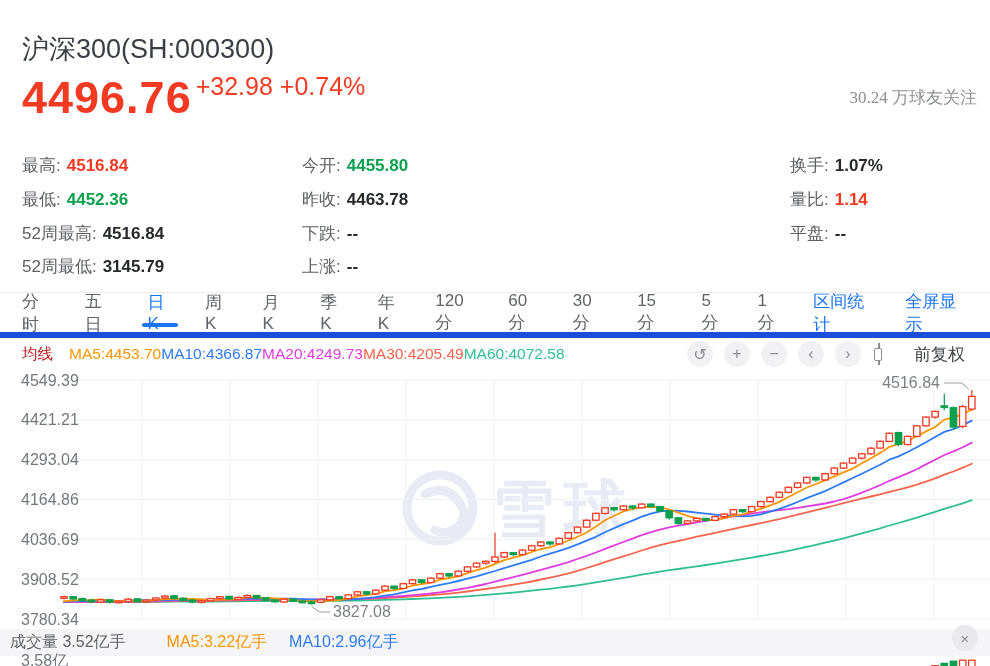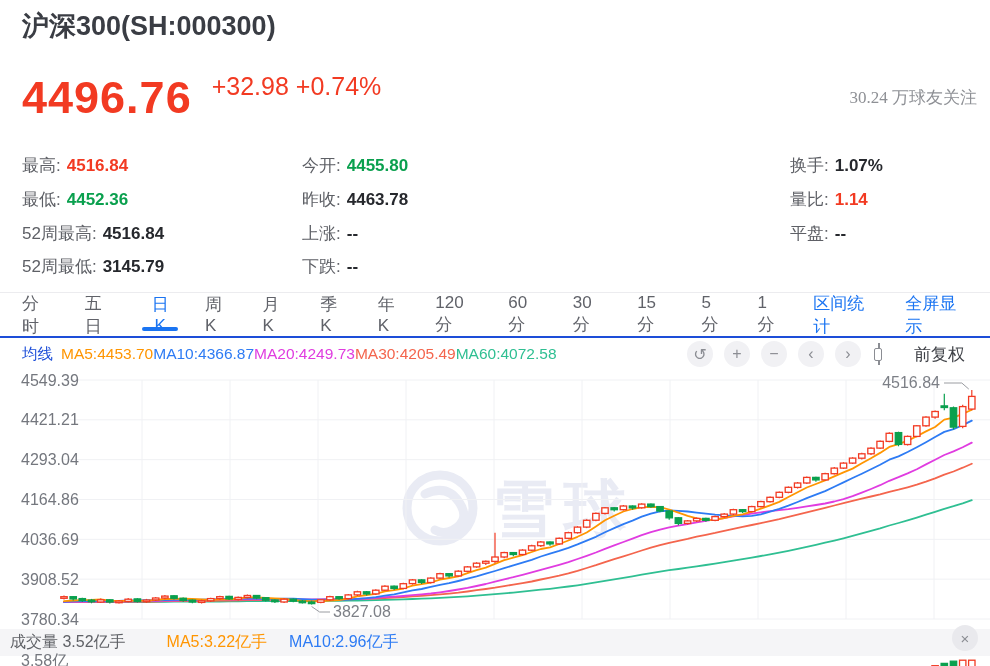--- a/index.html
+++ b/index.html
@@ -1,46 +1,46 @@
 <!DOCTYPE html>
 <html><head>
 <meta charset="utf-8">
 <style>
   html,body{margin:0;padding:0;background:#fff;}
   .page{position:relative;width:990px;height:666px;overflow:hidden;background:#fff;
         font-family:"Liberation Sans","DejaVu Sans",sans-serif;color:#2b2e33;}
   
-  .title{position:absolute;left:22px;top:8px;font-size:27px;font-weight:700;color:#3a3d44;text-align:center;}
+  .title{position:absolute;left:22px;top:31px;font-size:27px;font-weight:400;color:#3a3d44;text-align:center;}
   .follow-btn{position:absolute;right:13px;top:20px;width:104px;height:42px;border:none;border-radius:21px;
         background:#1a74f2;color:#fff;font-size:19px;font-weight:700;font-family:inherit;cursor:pointer;}
   .price-row{position:absolute;left:22px;top:72px;display:flex;align-items:flex-start;color:#f23a22;}
   .price-big{font-size:45px;font-weight:700;letter-spacing:1px;}
-  .price-chg{font-size:25px;margin-left:20px;}
+  .price-chg{font-size:25px;margin-left:4px;}
   .meta{position:absolute;right:13px;top:84px;text-align:center;color:#8e9095;font-size:17px;line-height:27px;
         font-family:"Liberation Serif","DejaVu Serif",serif;}
   
   .stat-col{position:absolute;top:149px;font-size:17px;line-height:33.8px;white-space:nowrap;}
   .stat-col .lbl{color:#5e6066;}
   .stat-col .val{font-weight:700;color:#26282d;margin-left:6px;}
   .c-red{color:#f23a22 !important;}
   .c-green{color:#0aa04e !important;}
   
   .tabstrip{position:absolute;left:0;right:0;top:292px;height:46px;box-sizing:border-box;
-        border-top:1px solid #ececef;border-bottom:2px solid #1d4ed8;display:flex;align-items:center;
+        border-top:1px solid #ececef;border-bottom:6px solid #1d4ed8;display:flex;align-items:center;
         padding:0 25px 0 22px;font-size:17px;color:#606269;}
   .tab{position:relative;margin-right:32px;height:100%;display:flex;align-items:center;cursor:pointer;}
-  .tab.active{color:#1a74f2;text-align:center;}
+  .tab.active{color:#1a74f2;}
   .tab.active::after{content:"";position:absolute;left:50%;transform:translateX(-50%);bottom:5px;
         width:36px;height:4px;border-radius:2px;background:#1a74f2;}
   .tab-actions{margin-left:auto;display:flex;gap:32px;color:#1a74f2;}
   .tab-actions span{cursor:pointer;}
   
   .toolbar{position:absolute;left:0;right:0;top:338px;height:32px;display:flex;align-items:center;
         padding:0 25px 0 22px;font-size:15.5px;}
-  .ma-title{color:#1d4ed8;margin-right:8px;}
+  .ma-title{color:#b91c1c;margin-right:16px;}
   .ma-item{margin-left:0;}
   .ma5{color:#ff9500;} .ma10{color:#2d7bf4;} .ma20{color:#e03ce0;} .ma30{color:#f4654d;} .ma60{color:#2fbf92;}
   .tool-icons{margin-left:auto;display:flex;align-items:center;gap:11px;}
   .cbtn{width:26px;height:26px;border-radius:50%;background:#f1f1f4;color:#8b8d93;display:flex;
         align-items:center;justify-content:center;font-size:16px;cursor:pointer;user-select:none;}
   .candle-glyph{width:12px;height:24px;position:relative;display:inline-block;cursor:pointer;}
   .candle-glyph .body{position:absolute;left:2px;top:6px;width:6px;height:11px;border:1.6px solid #8b8d93;border-radius:2px;}
   .candle-glyph .wick-t,.candle-glyph .wick-b{position:absolute;left:6px;width:1.6px;height:5px;background:#8b8d93;}
   .candle-glyph .wick-t{top:1px;} .candle-glyph .wick-b{bottom:1px;}
   .adjust{margin-left:30px;font-size:17px;color:#3e4046;cursor:pointer;}
@@ -74,22 +74,22 @@
 
   <div class="stat-col" style="left:22px">
     <div><span class="lbl">最高:</span><span class="val c-red">4516.84</span></div>
     <div><span class="lbl">最低:</span><span class="val c-green">4452.36</span></div>
     <div><span class="lbl">52周最高:</span><span class="val">4516.84</span></div>
     <div><span class="lbl">52周最低:</span><span class="val">3145.79</span></div>
   </div>
   <div class="stat-col" style="left:302px">
     <div><span class="lbl">今开:</span><span class="val c-green">4455.80</span></div>
     <div><span class="lbl">昨收:</span><span class="val">4463.78</span></div>
+    <div><span class="lbl">下跌:</span><span class="val">--</span></div>
     <div><span class="lbl">上涨:</span><span class="val">--</span></div>
-    <div><span class="lbl">下跌:</span><span class="val">--</span></div>
   </div>
   <div class="stat-col" style="left:790px">
     <div><span class="lbl">换手:</span><span class="val">1.07%</span></div>
     <div><span class="lbl">量比:</span><span class="val c-red">1.14</span></div>
     <div><span class="lbl">平盘:</span><span class="val">--</span></div>
   </div>
 
   <div class="tabstrip">
     <span class="tab">分时</span>
     <span class="tab">五日</span>

